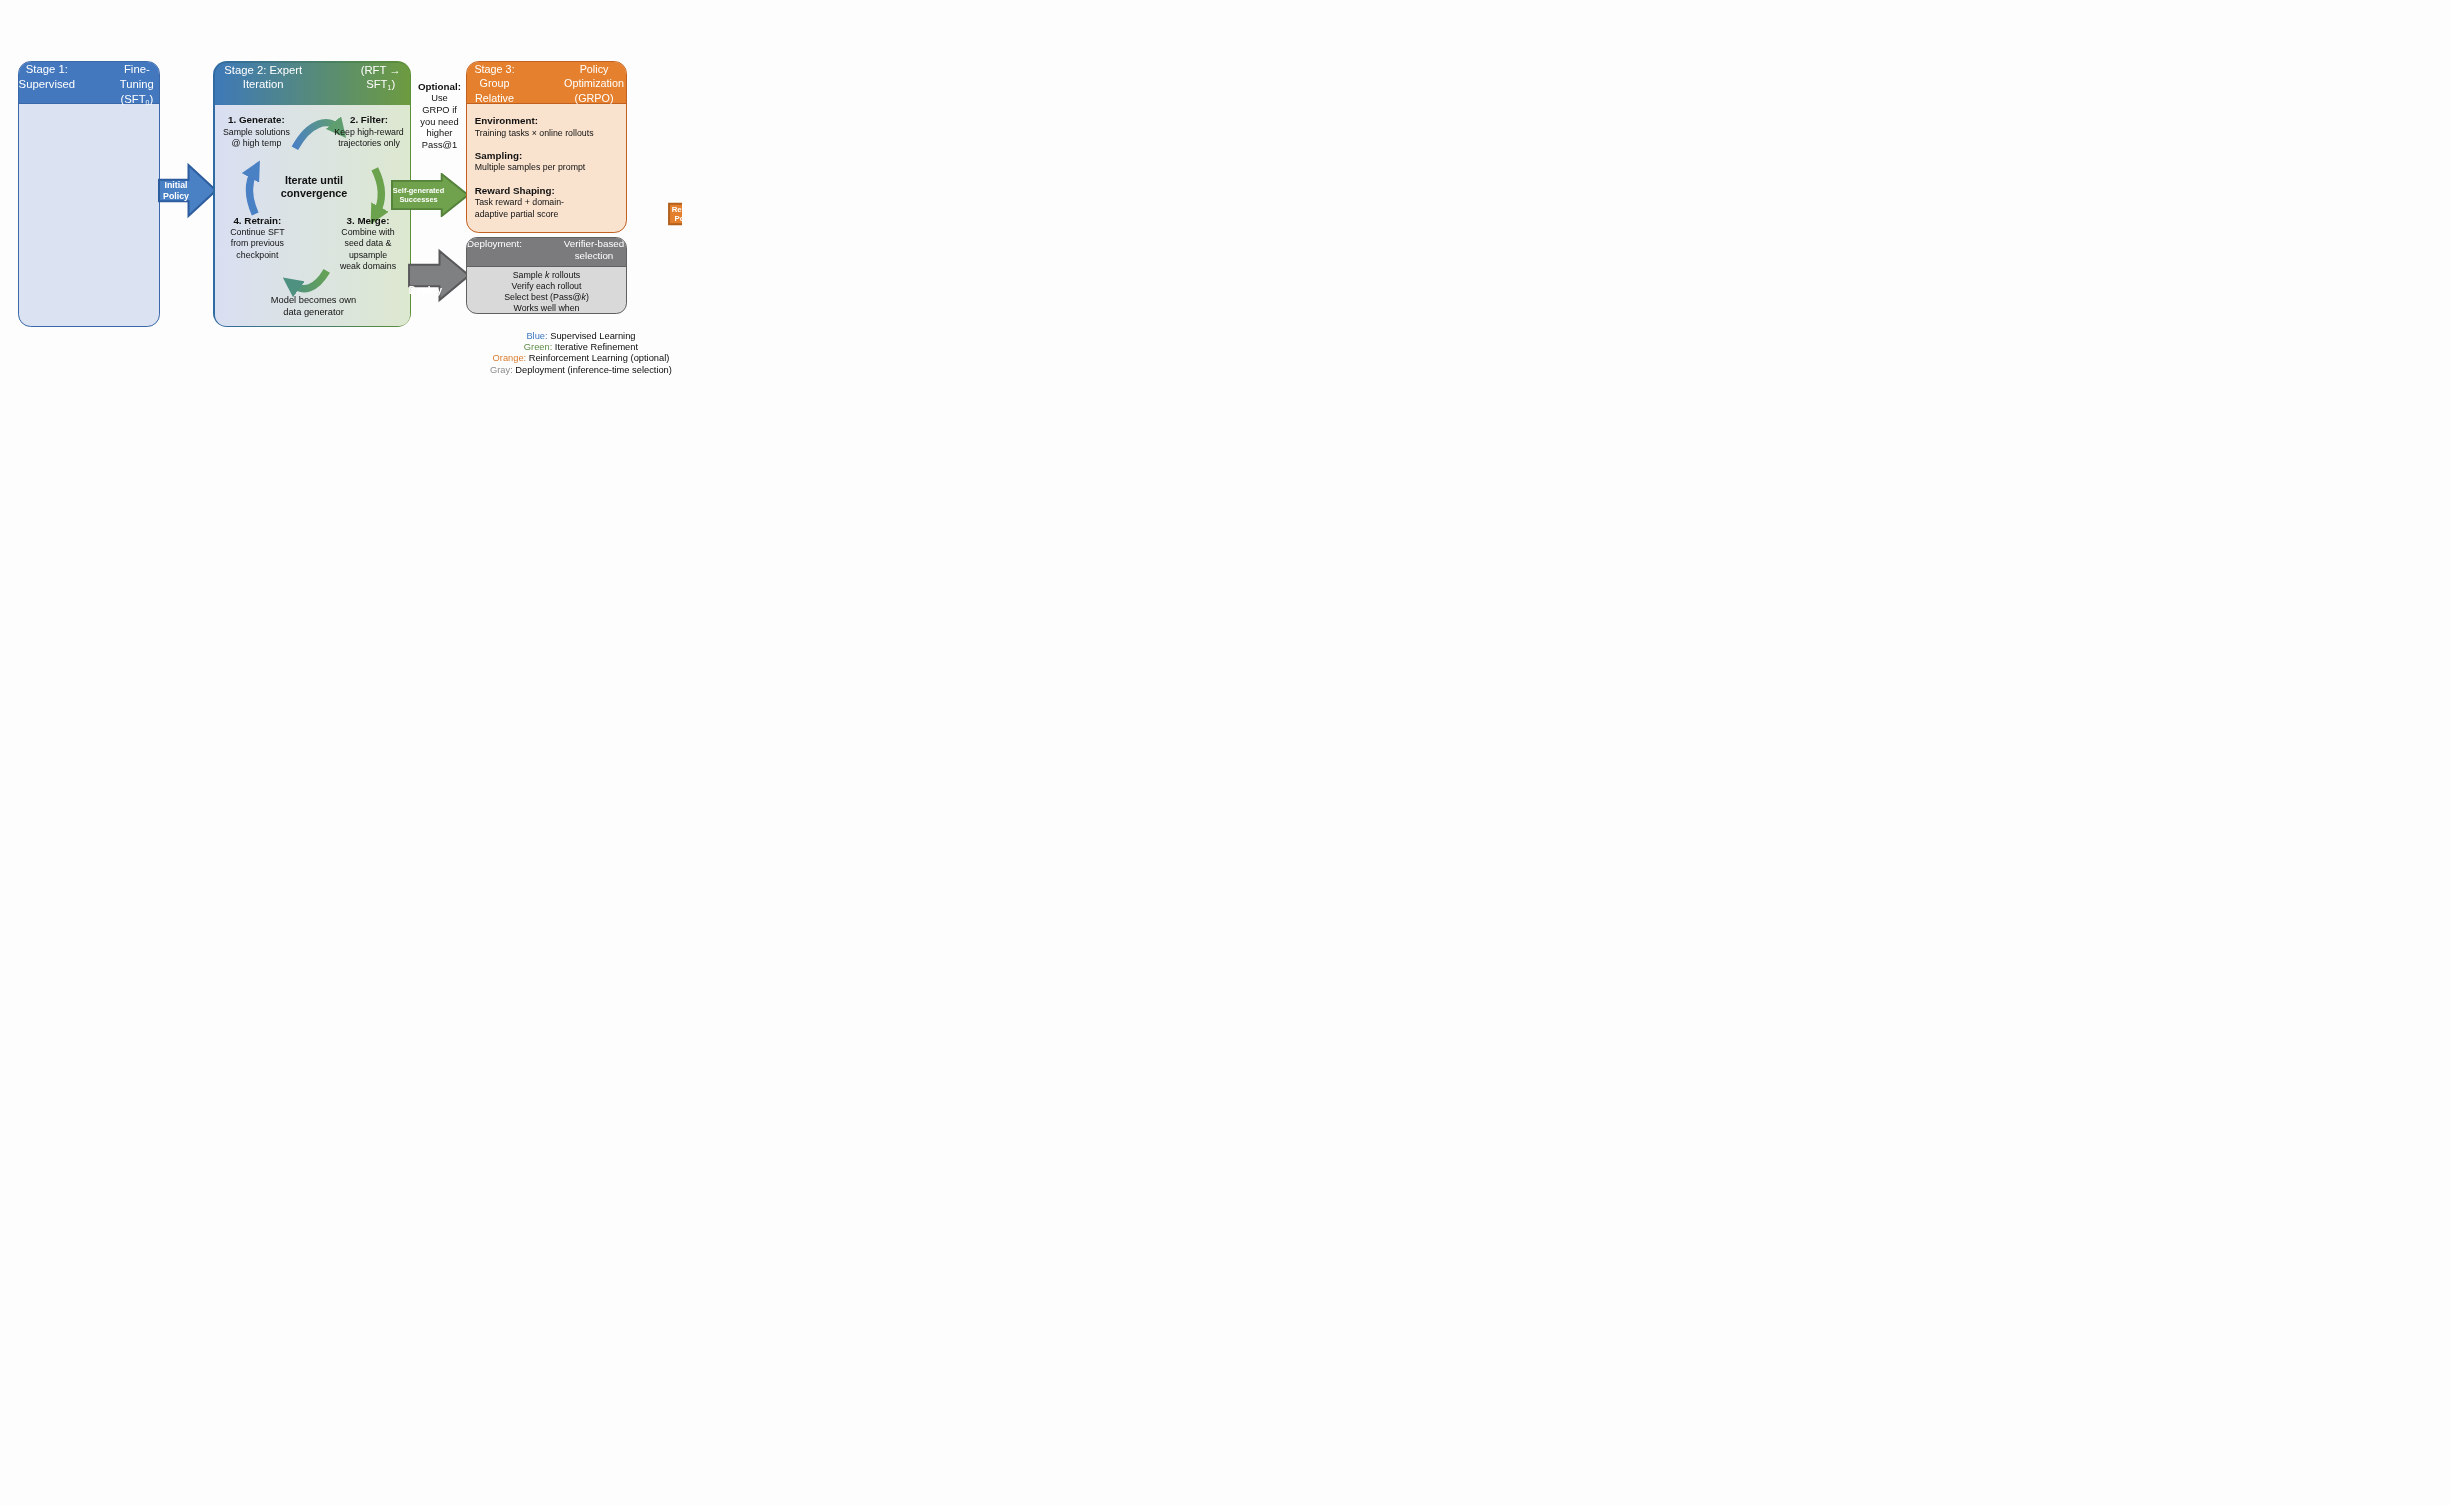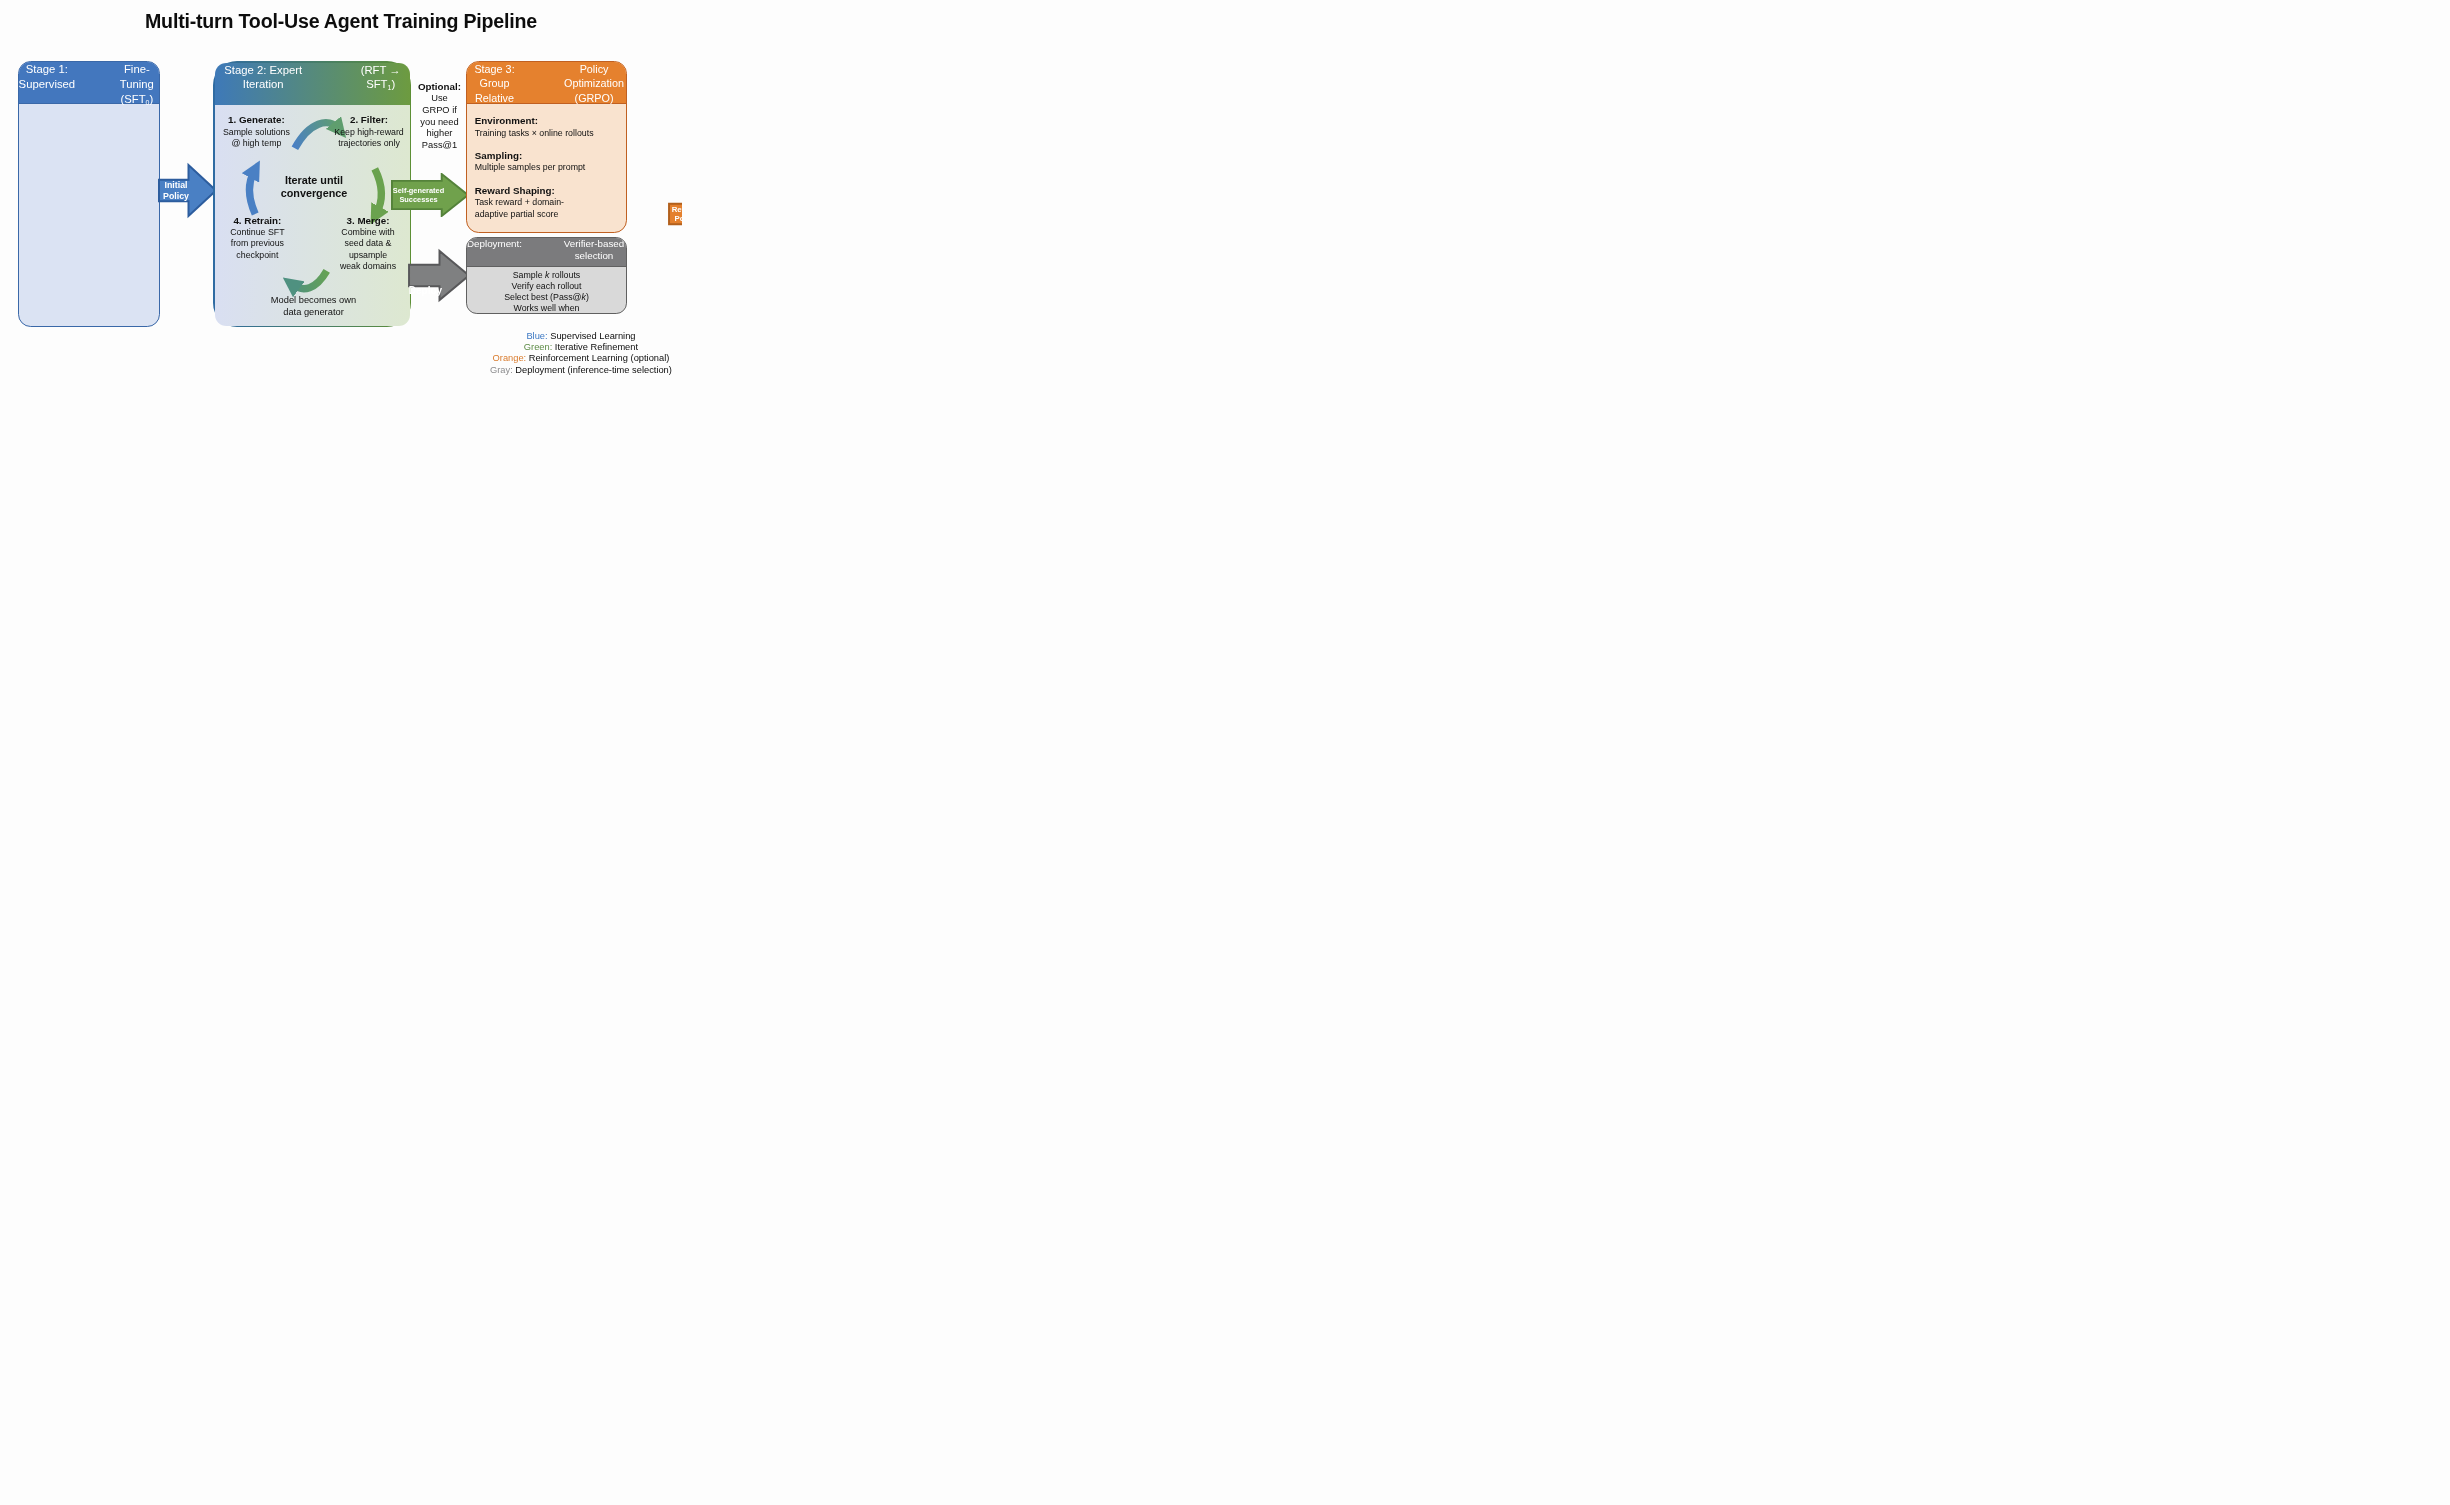--- a/index.html
+++ b/index.html
@@ -16,21 +16,21 @@
   .blk-line{display:block;}
 
   
   .stage1{left:17.6px;top:61px;width:142px;height:266px;border:1.5px solid #3a68a8;background:#dbe3f3;}
   .stage1 .box-header{background:#4377be;height:42px;font-size:11.3px;line-height:1.32;border-bottom:1.5px solid #3a68a8;}
   .stage1 .box-body{padding:10.8px 8.8px 0 9.8px;font-size:9.8px;line-height:1.3;}
   .stage1 .sec{margin-bottom:19.6px;}
   .stage1 .lbl{font-size:10.3px;}
 
   
-  .stage2-wrap{position:absolute;left:213px;top:61px;width:198px;height:266px;border-radius:24px;
+  .stage2-wrap{position:absolute;left:213px;top:61px;width:198px;height:266px;border-radius:14px;
     background:linear-gradient(90deg,#2f6ba3,#5d8f35);padding:1.5px;box-sizing:border-box;}
   .stage2{position:relative;width:100%;height:100%;border-radius:11.3px;overflow:hidden;}
   .stage2 .box-header{background:linear-gradient(90deg,#3e79b8,#6d9b40);height:42px;font-size:11.3px;line-height:1.32;}
   .stage2 .box-body{background:linear-gradient(90deg,#d9dff2,#dde8d0);height:221px;font-size:8.8px;}
   .s2-tile{position:absolute;text-align:center;line-height:1.28;}
   .s2-tile .lbl{font-size:9.8px;}
   .cycle-svg{position:absolute;left:0;top:0;width:198px;height:221px;}
   .iterate{font-size:10.8px;font-weight:bold;line-height:1.25;}
   .s2-note{font-size:9.3px;line-height:1.3;}
 
@@ -63,21 +63,20 @@
   .legend-key{font-weight:normal;}
 
   .sub{font-size:0.62em;vertical-align:-0.28em;}
   .ital{font-style:italic;}
 </style>
 </head>
 <body>
 
 <div class="stage-canvas">
 
-  <div class="main-title">Multi-turn Tool-Use Agent Training Pipeline</div>
 
   <div class="pipe-box stage1">
     <div class="box-header">
       <span class="blk-line">Stage 1: Supervised</span>
       <span class="blk-line"><span>Fine-Tuning (SFT</span><span class="sub">0</span><span>)</span></span>
     </div>
   </div>
 
   <div class="block-arrow" style="left:158px;top:161px;width:59px;height:59px;">
     <svg width="59" height="59" viewBox="0 0 120 120">

